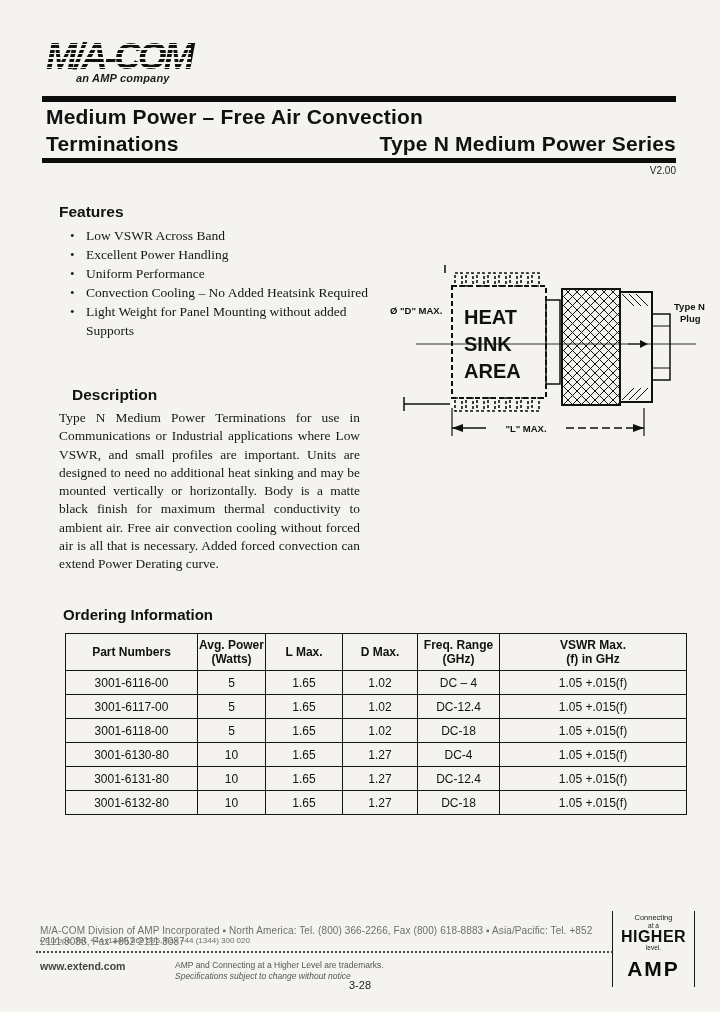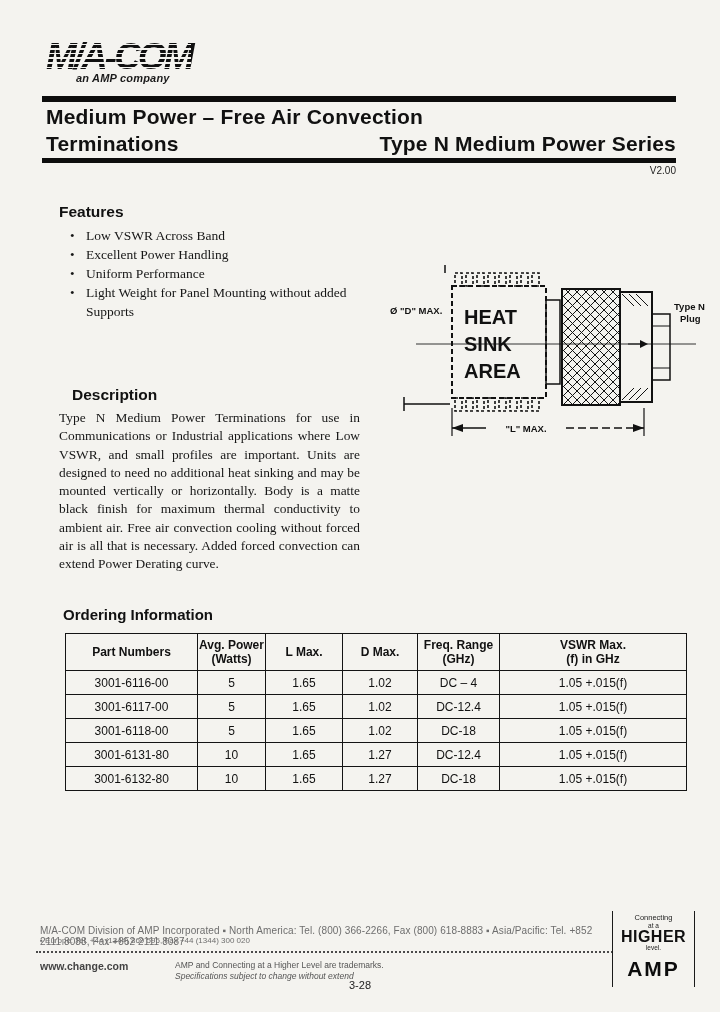--- a/index.html
+++ b/index.html
@@ -101,20 +101,21 @@
   <span class="title-series">Type N Medium Power Series</span>
 </div>
 <div class="abs rule-title"></div>
 <div class="abs version">V2.00</div>
 
 <div class="abs features-h">Features</div>
 <ul class="abs features-list">
   <li>Low VSWR Across Band</li>
   <li>Excellent Power Handling</li>
   <li>Uniform Performance</li>
+  <li>Convection Cooling – No Added Heatsink Required</li>
   <li>Light Weight for Panel Mounting without added Supports</li>
 </ul>
 
 <div class="abs desc-h">Description</div>
 <div class="abs desc-p">Type N Medium Power Terminations for use in Communications or Industrial applications where Low VSWR, and small profiles are important.  Units are designed to need no additional heat sinking and may be mounted vertically or horizontally.  Body is a matte black finish for maximum thermal conductivity to ambient air.  Free air convection cooling without forced air is all that is necessary.  Added forced convection can extend Power Derating curve.</div>
 
 <div class="abs diagram">
   <svg width="324" height="200" viewBox="0 0 324 200" xmlns="http://www.w3.org/2000/svg">
     <defs>
       <pattern id="xh" patternUnits="userSpaceOnUse" width="9" height="9">
@@ -232,20 +233,28 @@
     </tr>
     <tr>
       <td>3001-6118-00</td>
       <td>5</td>
       <td>1.65</td>
       <td class="dash-l">1.02</td>
       <td>DC-18</td>
       <td>1.05 +.015(f)</td>
     </tr>
     <tr>
+      <td>3001-6130-80</td>
+      <td>10</td>
+      <td>1.65</td>
+      <td class="dash-l">1.27</td>
+      <td>DC-4</td>
+      <td>1.05 +.015(f)</td>
+    </tr>
+    <tr>
       <td>3001-6131-80</td>
       <td>10</td>
       <td>1.65</td>
       <td class="dash-l">1.27</td>
       <td>DC-12.4</td>
       <td>1.05 +.015(f)</td>
     </tr>
     <tr>
       <td>3001-6132-80</td>
       <td>10</td>
@@ -253,23 +262,23 @@
       <td class="dash-l">1.27</td>
       <td>DC-18</td>
       <td>1.05 +.015(f)</td>
     </tr>
   </tbody>
 </table>
 
 <div class="abs f-contact1">M/A-COM Division of AMP Incorporated  ▪  North America: Tel. (800) 366-2266, Fax (800) 618-8883  ▪  Asia/Pacific: Tel. +852 2111 8088, Fax +852 2111 8087</div>
 <div class="abs f-contact2">▪  Europe: Tel. +44 (1344) 869 595, Fax +44 (1344) 300 020</div>
 <div class="abs f-dots"></div>
-<div class="abs f-site">www.change.com</div>
+<div class="abs f-site">www.extend.com</div>
 <div class="abs f-tm1">AMP and Connecting at a Higher Level are trademarks.</div>
-<div class="abs f-tm2">Specifications subject to change without extend</div>
+<div class="abs f-tm2">Specifications subject to change without notice</div>
 <div class="abs f-page">3-28</div>
 
 <div class="abs amp-block">
   <div class="amp-connecting">Connecting</div>
   <div class="amp-ata">at a</div>
   <div class="amp-higher">HIGHER</div>
   <div class="amp-level">level.</div>
   <div class="amp-word">AMP</div>
 </div>
 

